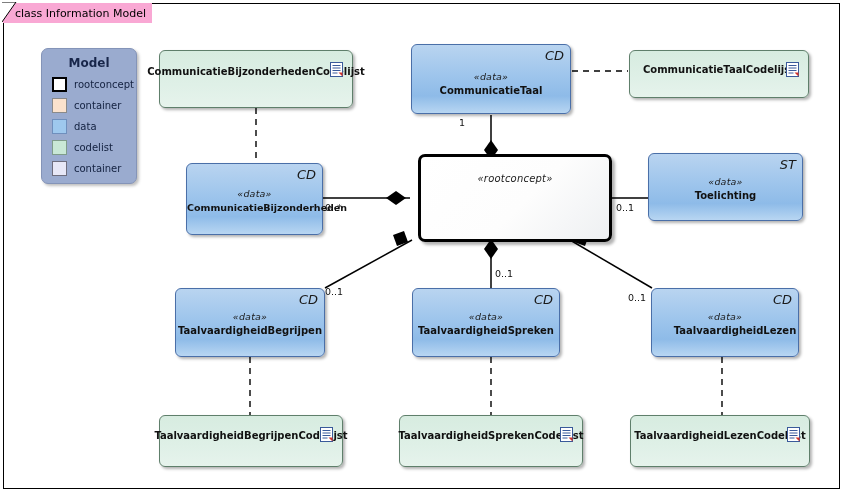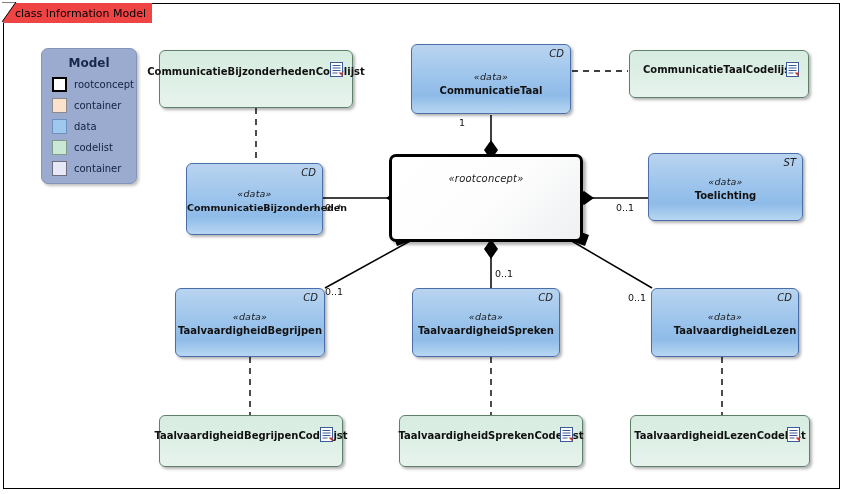--- a/index.html
+++ b/index.html
@@ -32,21 +32,21 @@
     border: 1px solid #000;
     border-top: none; border-left: none;
     box-sizing: border-box;
     background: #fff;
     z-index: 4;
   }
   #title-tab .tab-body {
     position: absolute;
     left: 0; top: 0;
     height: 20px;
-    background: #ef4444;
+    background: #f9a8d4;
     padding: 0 6px 0 12px;
     display: flex; align-items: center;
     font-size: 11px; color: #000;
     white-space: nowrap;
   }
   #title-tab .tab-slant {
     position: absolute;
     right: -14px; top: -1px;
     width: 15px; height: 21px;
     overflow: hidden;
@@ -111,21 +111,21 @@
     position: absolute;
     left: 0; right: 0;
     text-align: center;
     font-size: 10px;
     font-weight: bold;
     color: #111;
   }
   .node .corner {
     position: absolute;
     right: 6px; top: 3px;
-    font-size: 10px;
+    font-size: 13px;
     font-style: italic;
     color: #1a1a1a;
   }
 
   
   .node.data {
     border: 1px solid #4a6fa8;
     background: linear-gradient(180deg, #b9d4f0 0%, #9ec5ec 45%, #8ebbe8 75%, #b8d6f2 100%);
   }
   .node.data .stereo { top: 26px; }
@@ -316,21 +316,21 @@
       <polygon points="8.5,10.5 12.5,10.5 12.5,14.5" fill="#d0342c"></polygon>
     </svg>
   </div>
 
   <div class="node data" style="left:186px; top:163px; width:137px; height:72px;">
     <span class="corner">CD</span>
     <span class="stereo" style="top:24px;">«data»</span>
     <span class="nm" style="top:38px; font-size:9.5px;">CommunicatieBijzonderheden</span>
   </div>
 
-  <div class="node rootconcept" style="left:389px; top:154px; width:194px; height:88px;padding-left:12px;">
+  <div class="node rootconcept" style="left:418px; top:154px; width:194px; height:88px;padding-left:12px;">
     <span class="stereo">«rootconcept»</span>
   </div>
 
   <div class="node data" style="left:648px; top:153px; width:155px; height:68px;">
     <span class="corner">ST</span>
     <span class="stereo" style="top:22px;">«data»</span>
     <span class="nm" style="top:36px;">Toelichting</span>
   </div>
 
   <div class="node data" style="left:175px; top:288px; width:150px; height:69px;">

